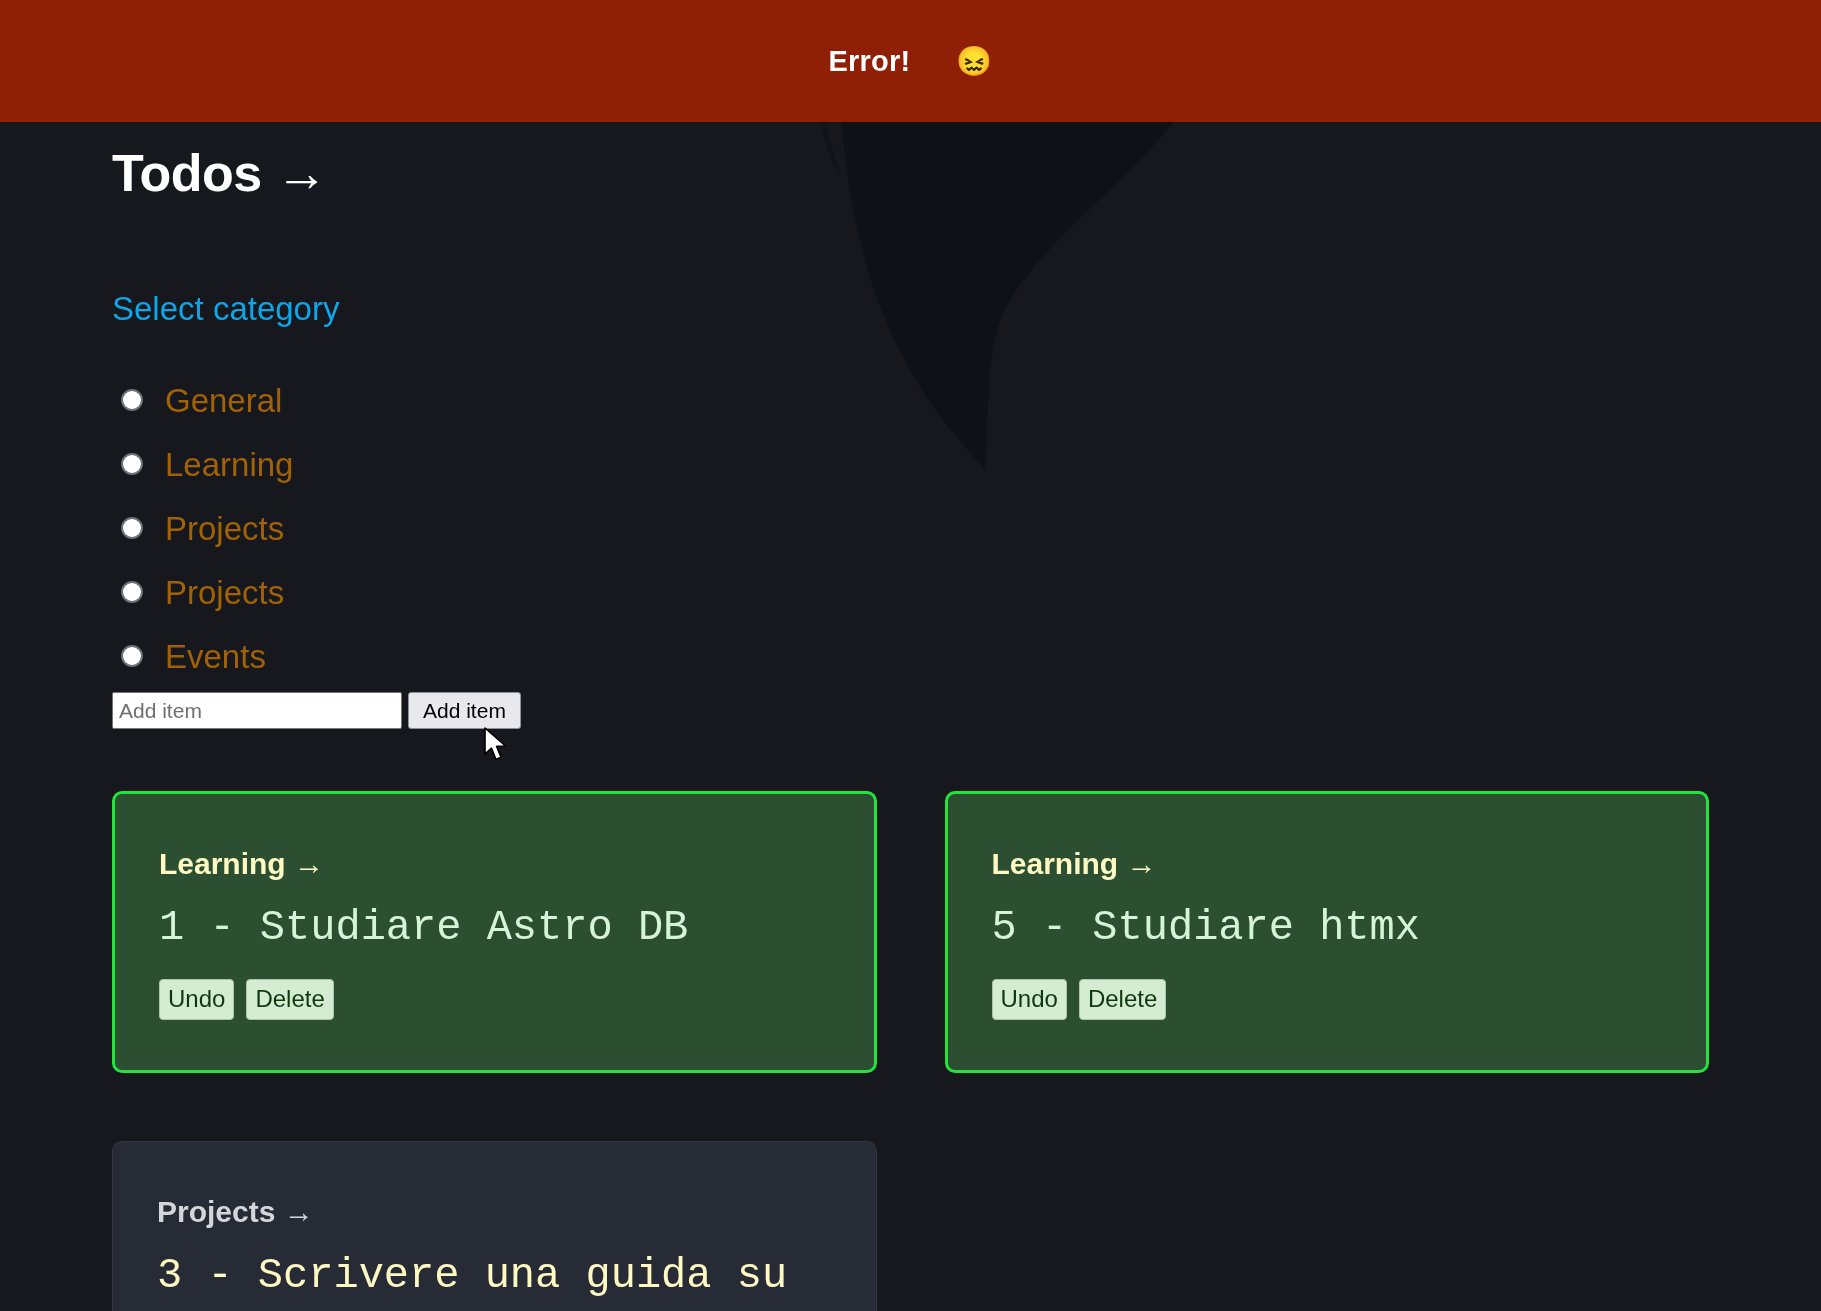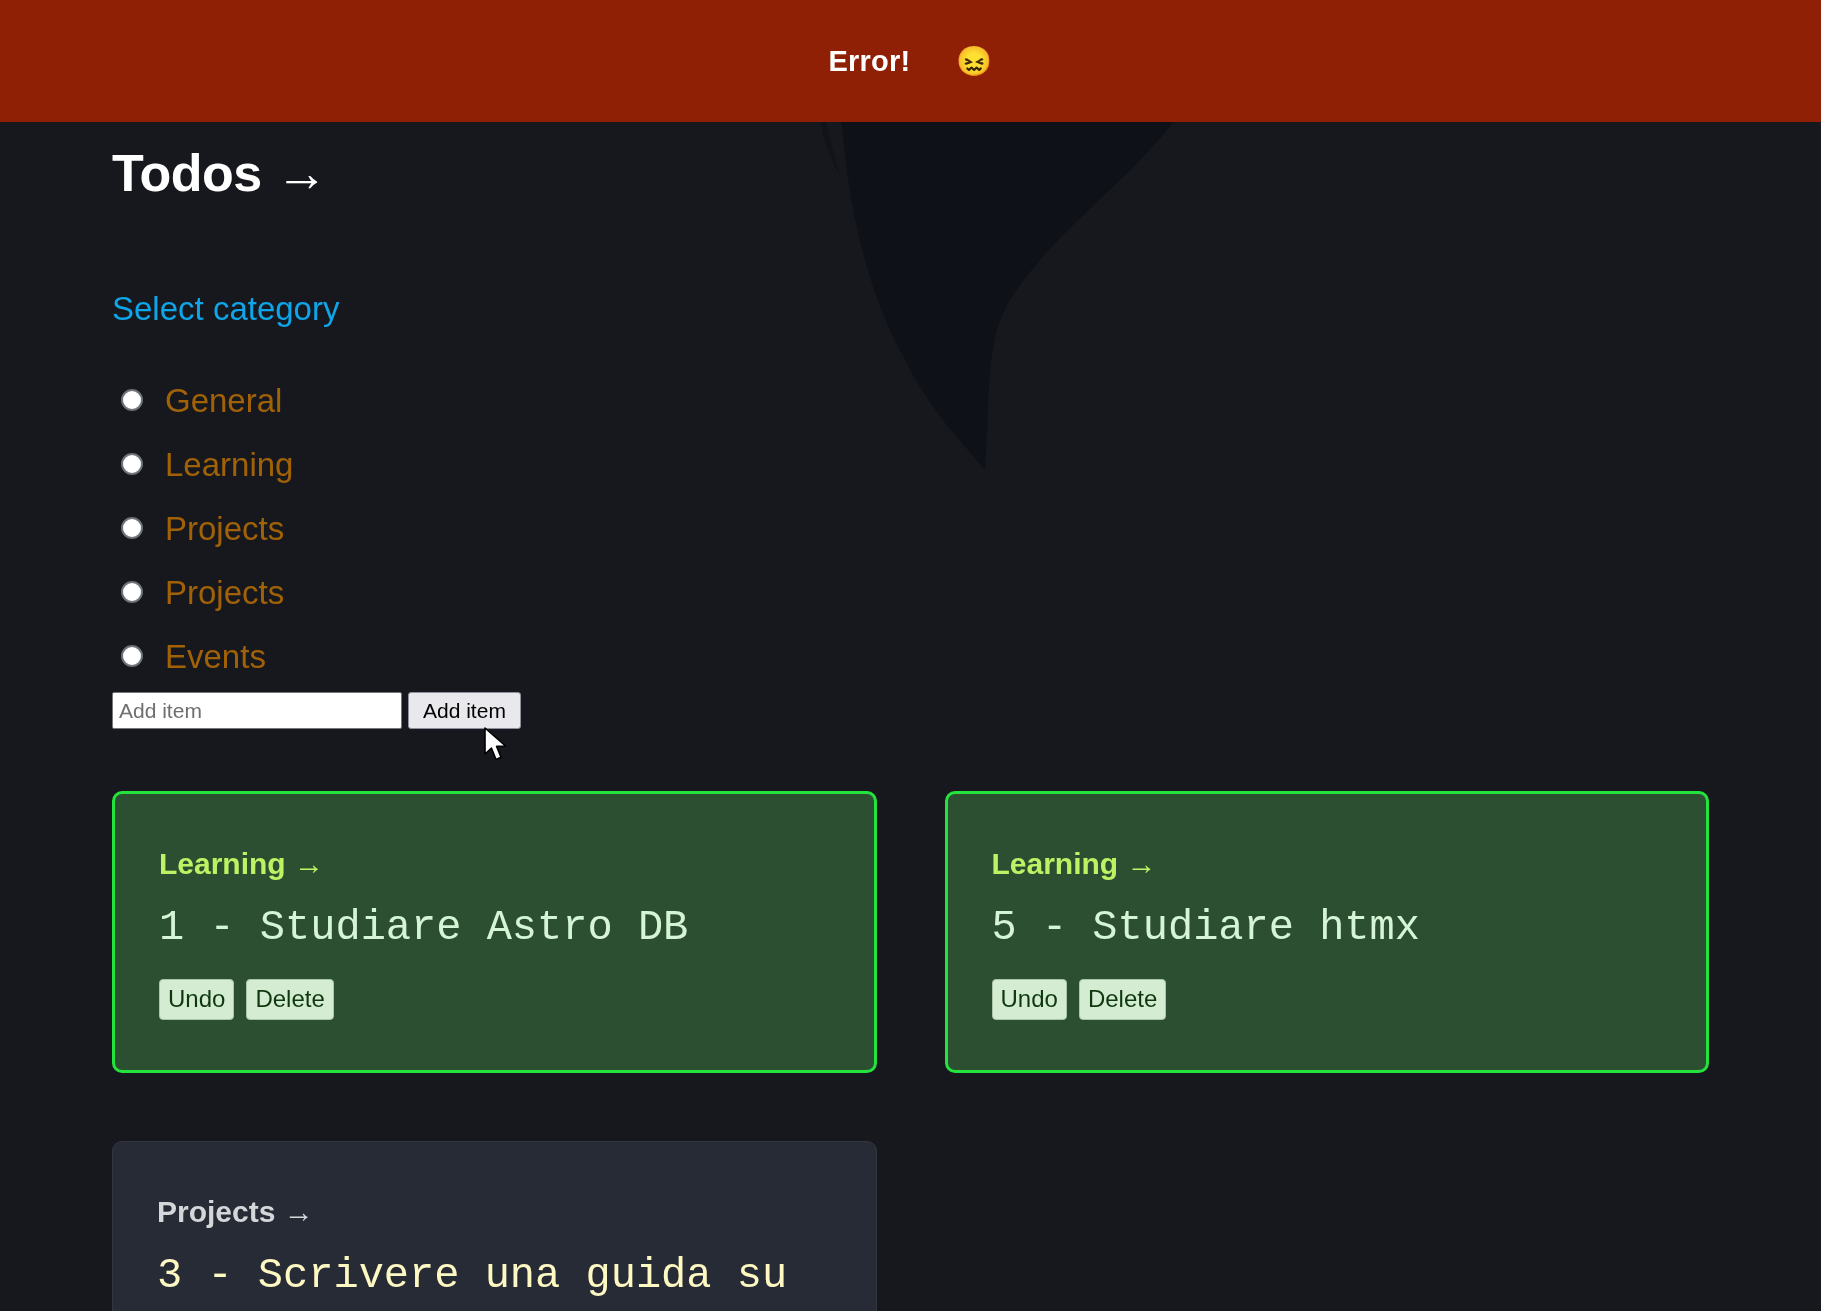--- a/index.html
+++ b/index.html
@@ -161,21 +161,21 @@
   .todo-card.pending {
     background: #272b35;
     border: 1px solid #32363f;
   }
 
   .card-category {
     font-size: 30px;
     font-weight: bold;
     line-height: 1.2;
   }
-  .todo-card.done .card-category { color: #bef264; }
+  .todo-card.done .card-category { color: #fef9c3; }
   .todo-card.pending .card-category { color: #d4d6da; }
 
   .card-text {
     font-size: 42px;
     margin-top: 20px;
     line-height: 1.25;
     font-family: Liberation Mono, monospace;
   }
   .todo-card.done .card-text { color: #d6f5d6; }
   .todo-card.pending .card-text { color: #fef9c3; }

